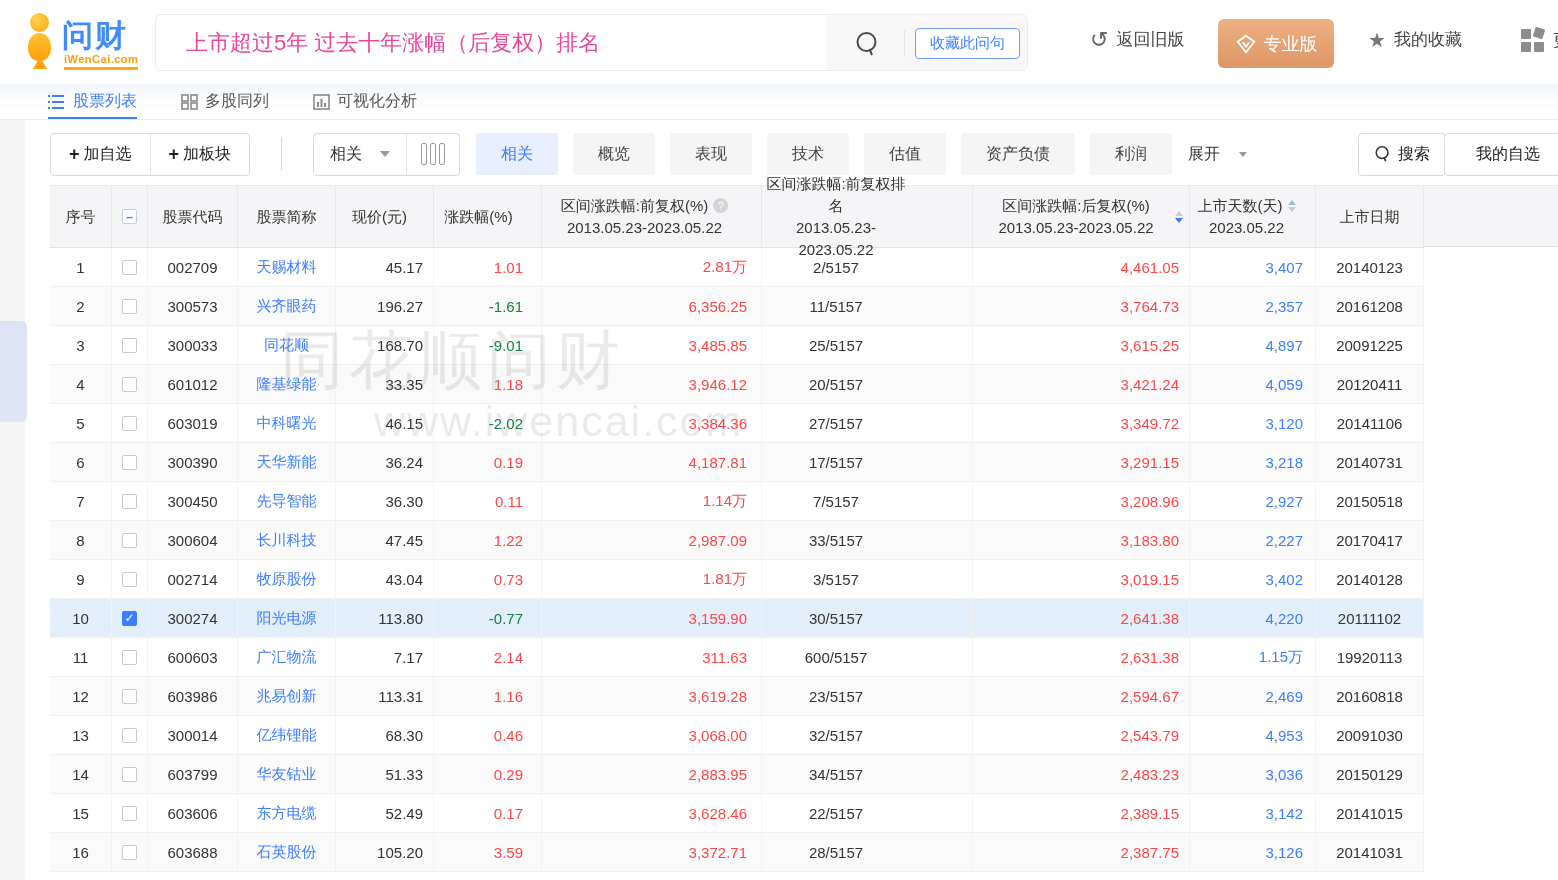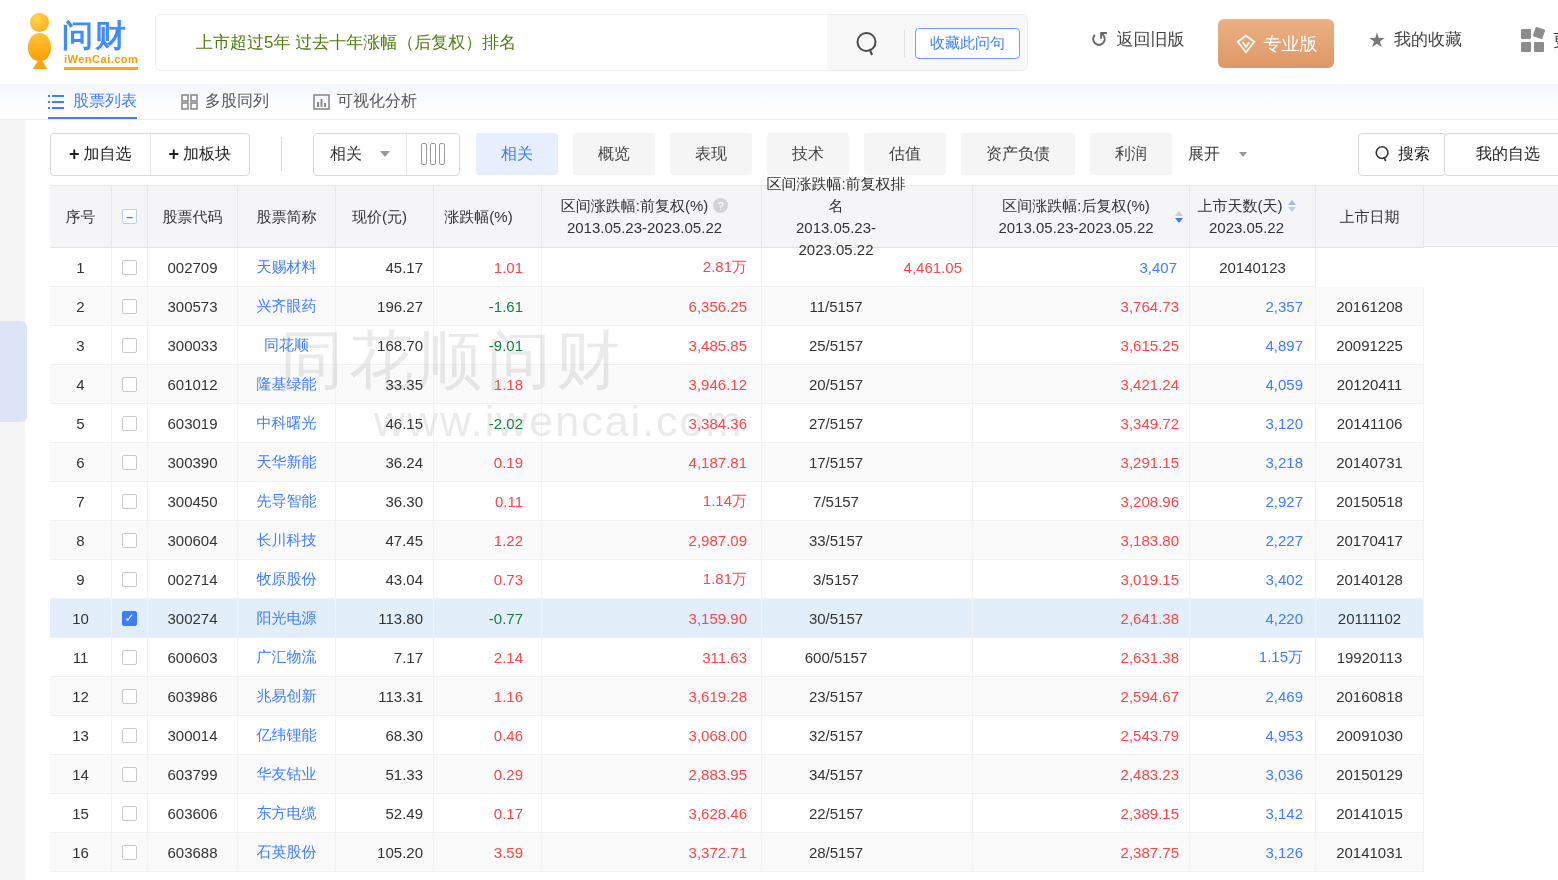--- a/index.html
+++ b/index.html
@@ -15,22 +15,22 @@
   .m-body { position:absolute; left:4px; top:20px; width:23px; height:28px; border-radius:50% 50% 46% 46%;
             background:linear-gradient(180deg,#ffc437,#ff9d06); }
   .m-tail { position:absolute; left:9px; top:44px; width:14px; height:12px; background:#ffa30a;
             clip-path:polygon(50% 0,0 100%,100% 100%); }
   .logo-text { position:absolute; left:38px; top:6px; font-size:31px; font-weight:700; color:#3f8cff; letter-spacing:2px; }
   .logo-domain { position:absolute; left:40px; top:44px; font-size:11px; font-weight:700; color:#ff9c00;
                  border-bottom:3px solid #ffa70f; padding-bottom:2px; letter-spacing:.5px; }
 
   .search-box { position:absolute; left:155px; top:14px; width:873px; height:57px;
                 border:1px solid #ececec; border-radius:6px; background:#fff; }
-  .search-query { position:absolute; left:40px; top:0; height:100%; display:flex; align-items:center;
-                  font-size:17px; color:#4d7c0f; cursor:text; }
+  .search-query { position:absolute; left:30px; top:0; height:100%; display:flex; align-items:center;
+                  font-size:22px; color:#ec4899; cursor:text; }
   .search-right { position:absolute; right:0; top:0; bottom:0; width:200px; background:#f8f8f8;
                   border-radius:0 6px 6px 0; }
   .q-icon { position:absolute; right:146px; top:15px; cursor:pointer; }
   .search-divider { position:absolute; right:122px; top:15px; width:1px; height:27px; background:#e2e2e2; }
   .fav-btn { position:absolute; right:7px; top:13px; height:31px; padding:0 14px; background:#fff;
              border:1px solid #6f9bff; border-radius:4px; color:#3d7eff; font-size:15px; cursor:pointer; }
 
   .hdr-action { position:absolute; top:28px; display:flex; align-items:center; gap:8px;
                 font-size:17px; color:#444; cursor:pointer; }
   .act-back { left:1090px; }
@@ -394,20 +394,23 @@
         </div>
         <div class="td c-price num">
           <span>45.17</span>
         </div>
         <div class="td c-chg num">
           <span class="red">1.01</span>
         </div>
         <div class="td c-qfq num">
           <span class="red">2.81万</span>
         </div>
+        <div class="td c-rank">
+          <span>2/5157</span>
+        </div>
         <div class="td c-hfq num">
           <span class="red">4,461.05</span>
         </div>
         <div class="td c-days num">
           <span class="blue">3,407</span>
         </div>
         <div class="td c-date">
           <span>20140123</span>
         </div>
       </div>

